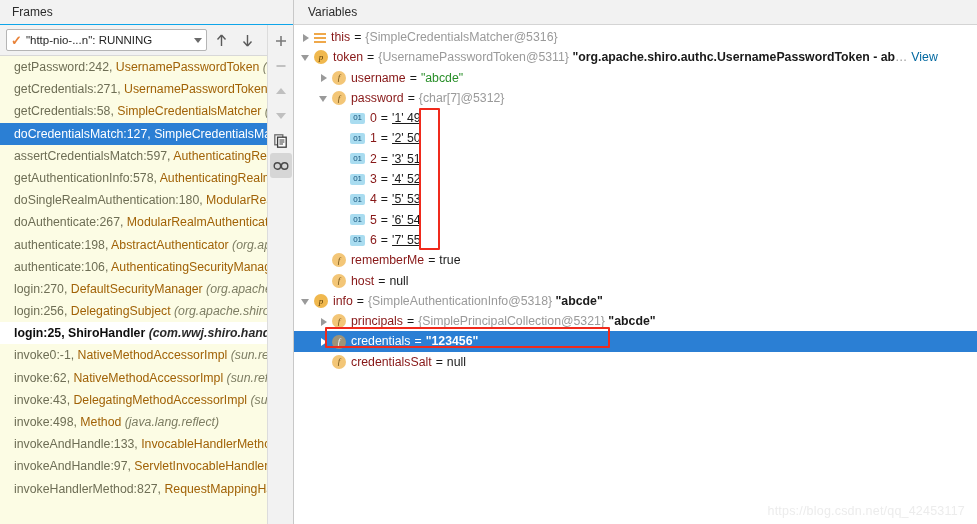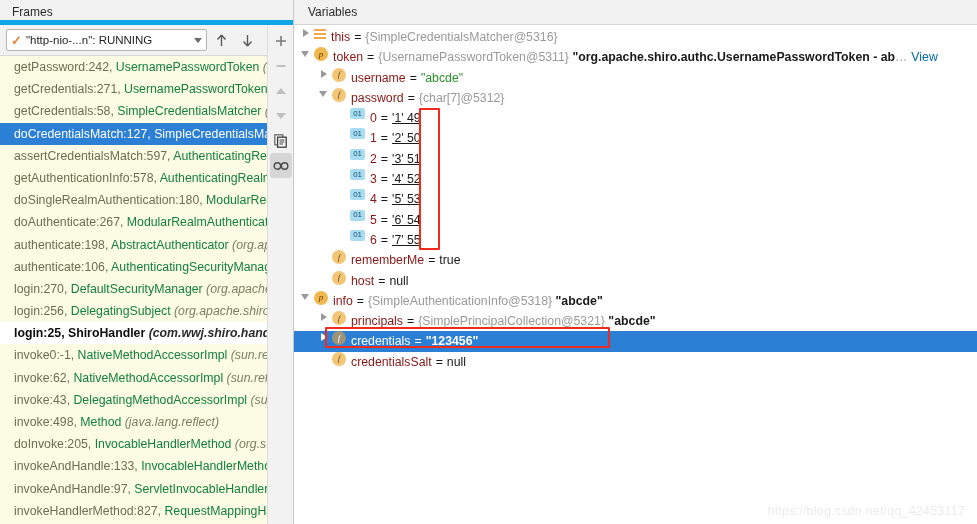--- a/index.html
+++ b/index.html
@@ -29,21 +29,21 @@
     display: flex;
     flex-direction: column;
   }
   .pane-header {
     height: 25px;
     line-height: 25px;
     padding-left: 12px;
     font-size: 12px;
     color: #2b2b2b;
     background: #f2f2f2;
-    border-bottom: 5px solid #0ea5e9;
+    border-bottom: 1px solid #0ea5e9;
     white-space: nowrap;
   }
 
   .frames-toolbar {
     height: 31px;
     display: flex;
     align-items: center;
     background: #f2f2f2;
     padding: 0 2px 0 6px;
     border-bottom: 1px solid #d8d8d8;
@@ -100,21 +100,21 @@
   }
   .frame-row {
     height: 22.2px;
     line-height: 22.2px;
     padding-left: 14px;
     font-size: 12.3px;
     color: #6e6e55;
     white-space: nowrap;
     overflow: hidden;
   }
-  .frame-row .cls { color: #15803d; }
+  .frame-row .cls { color: #a16207; }
   .frame-row .pkg { font-style: italic; color: #7d7d63; }
   .frame-row.selected {
     background: #2b7fd4;
     color: #ffffff;
   }
   .frame-row.selected .cls,
   .frame-row.selected .pkg { color: #ffffff; }
   .frame-row.current {
     background: #ffffff;
     color: #0d0d0d;
@@ -187,20 +187,21 @@
     flex: 1;
     background: #ffffff;
     overflow: hidden;
     padding-top: 2px;
   }
   .var-row {
     position: relative;
     height: 20.3px;
     line-height: 20.3px;
     display: flex;
+    align-items: center;
     font-size: 12.3px;
     white-space: nowrap;
     color: #1a1a1a;
     padding-right: 4px;
   }
   .var-row.selected { background: #2b7fd4; }
   .var-row.selected * { color: #ffffff !important; }
 
   .twisty {
     width: 11px; height: 11px;
@@ -344,21 +345,20 @@
           <div class="frame-row"><span>doAuthenticate:267, </span><span class="cls">ModularRealmAuthenticato</span><span class="pkg"></span></div>
           <div class="frame-row"><span>authenticate:198, </span><span class="cls">AbstractAuthenticator </span><span class="pkg">(org.ap</span></div>
           <div class="frame-row"><span>authenticate:106, </span><span class="cls">AuthenticatingSecurityManage</span><span class="pkg"></span></div>
           <div class="frame-row"><span>login:270, </span><span class="cls">DefaultSecurityManager </span><span class="pkg">(org.apache.</span></div>
           <div class="frame-row"><span>login:256, </span><span class="cls">DelegatingSubject </span><span class="pkg">(org.apache.shiro.</span></div>
           <div class="frame-row current"><span>login:25, </span><span class="cls">ShiroHandler </span><span class="pkg">(com.wwj.shiro.handlers)</span></div>
           <div class="frame-row"><span>invoke0:-1, </span><span class="cls">NativeMethodAccessorImpl </span><span class="pkg">(sun.ref</span></div>
           <div class="frame-row"><span>invoke:62, </span><span class="cls">NativeMethodAccessorImpl </span><span class="pkg">(sun.refl</span></div>
           <div class="frame-row"><span>invoke:43, </span><span class="cls">DelegatingMethodAccessorImpl </span><span class="pkg">(sur</span></div>
           <div class="frame-row"><span>invoke:498, </span><span class="cls">Method </span><span class="pkg">(java.lang.reflect)</span></div>
-          <div class="frame-row"><span>doInvoke:205, </span><span class="cls">InvocableHandlerMethod </span><span class="pkg">(org.s</span></div>
           <div class="frame-row"><span>invokeAndHandle:133, </span><span class="cls">InvocableHandlerMetho</span><span class="pkg"></span></div>
           <div class="frame-row"><span>invokeAndHandle:97, </span><span class="cls">ServletInvocableHandlerM</span><span class="pkg"></span></div>
           <div class="frame-row"><span>invokeHandlerMethod:827, </span><span class="cls">RequestMappingHa</span><span class="pkg"></span></div>
           <div class="frame-row"><span class="pkg"></span></div>
         </div>
       <div class="frames-scroll">
         <div class="frames-thumb"></div>
       </div>
     </div>
 

